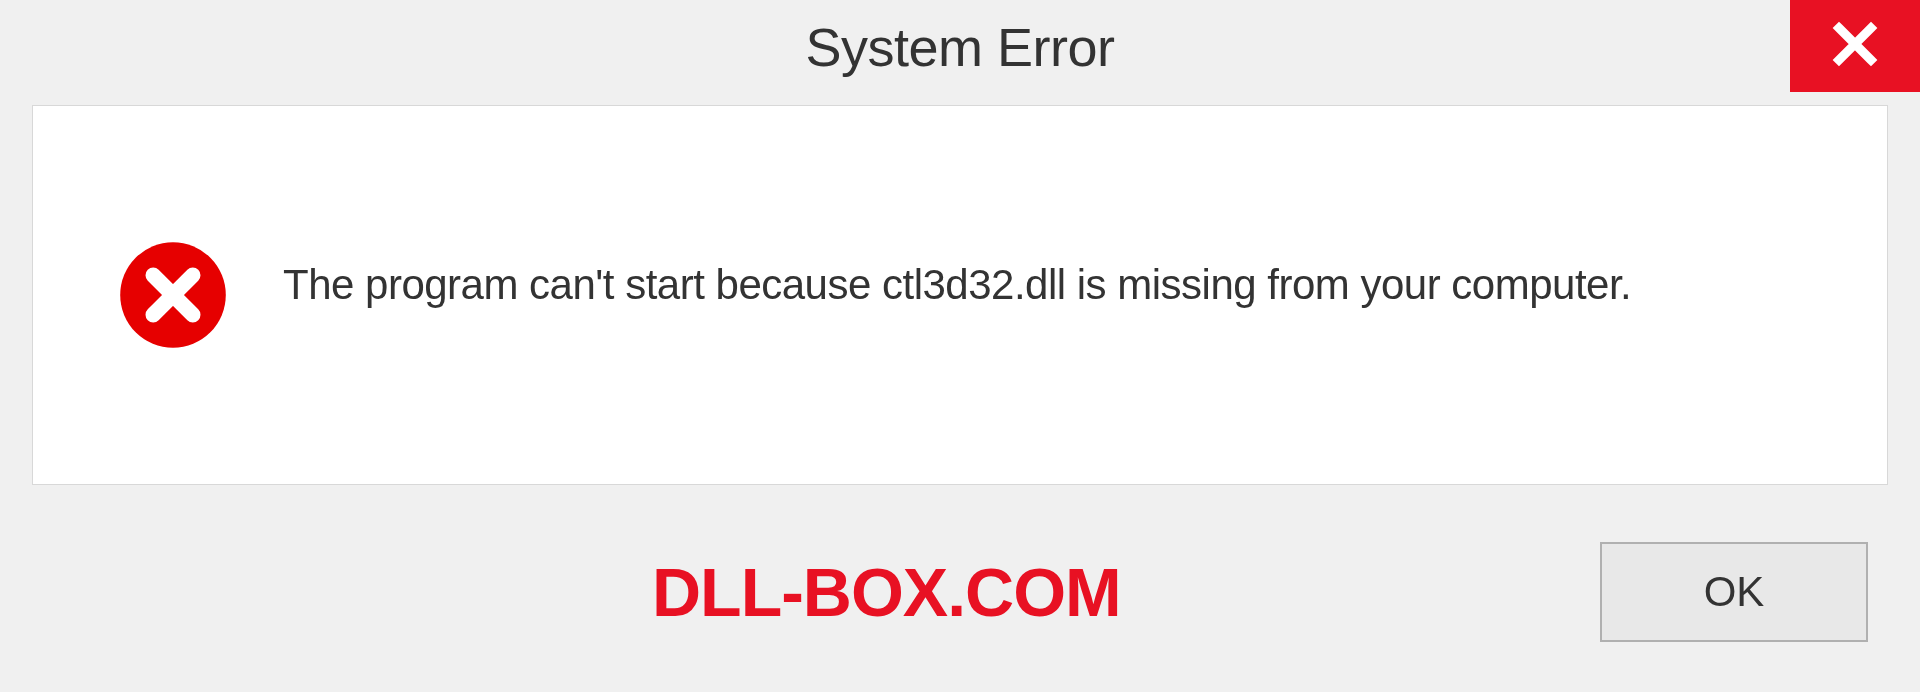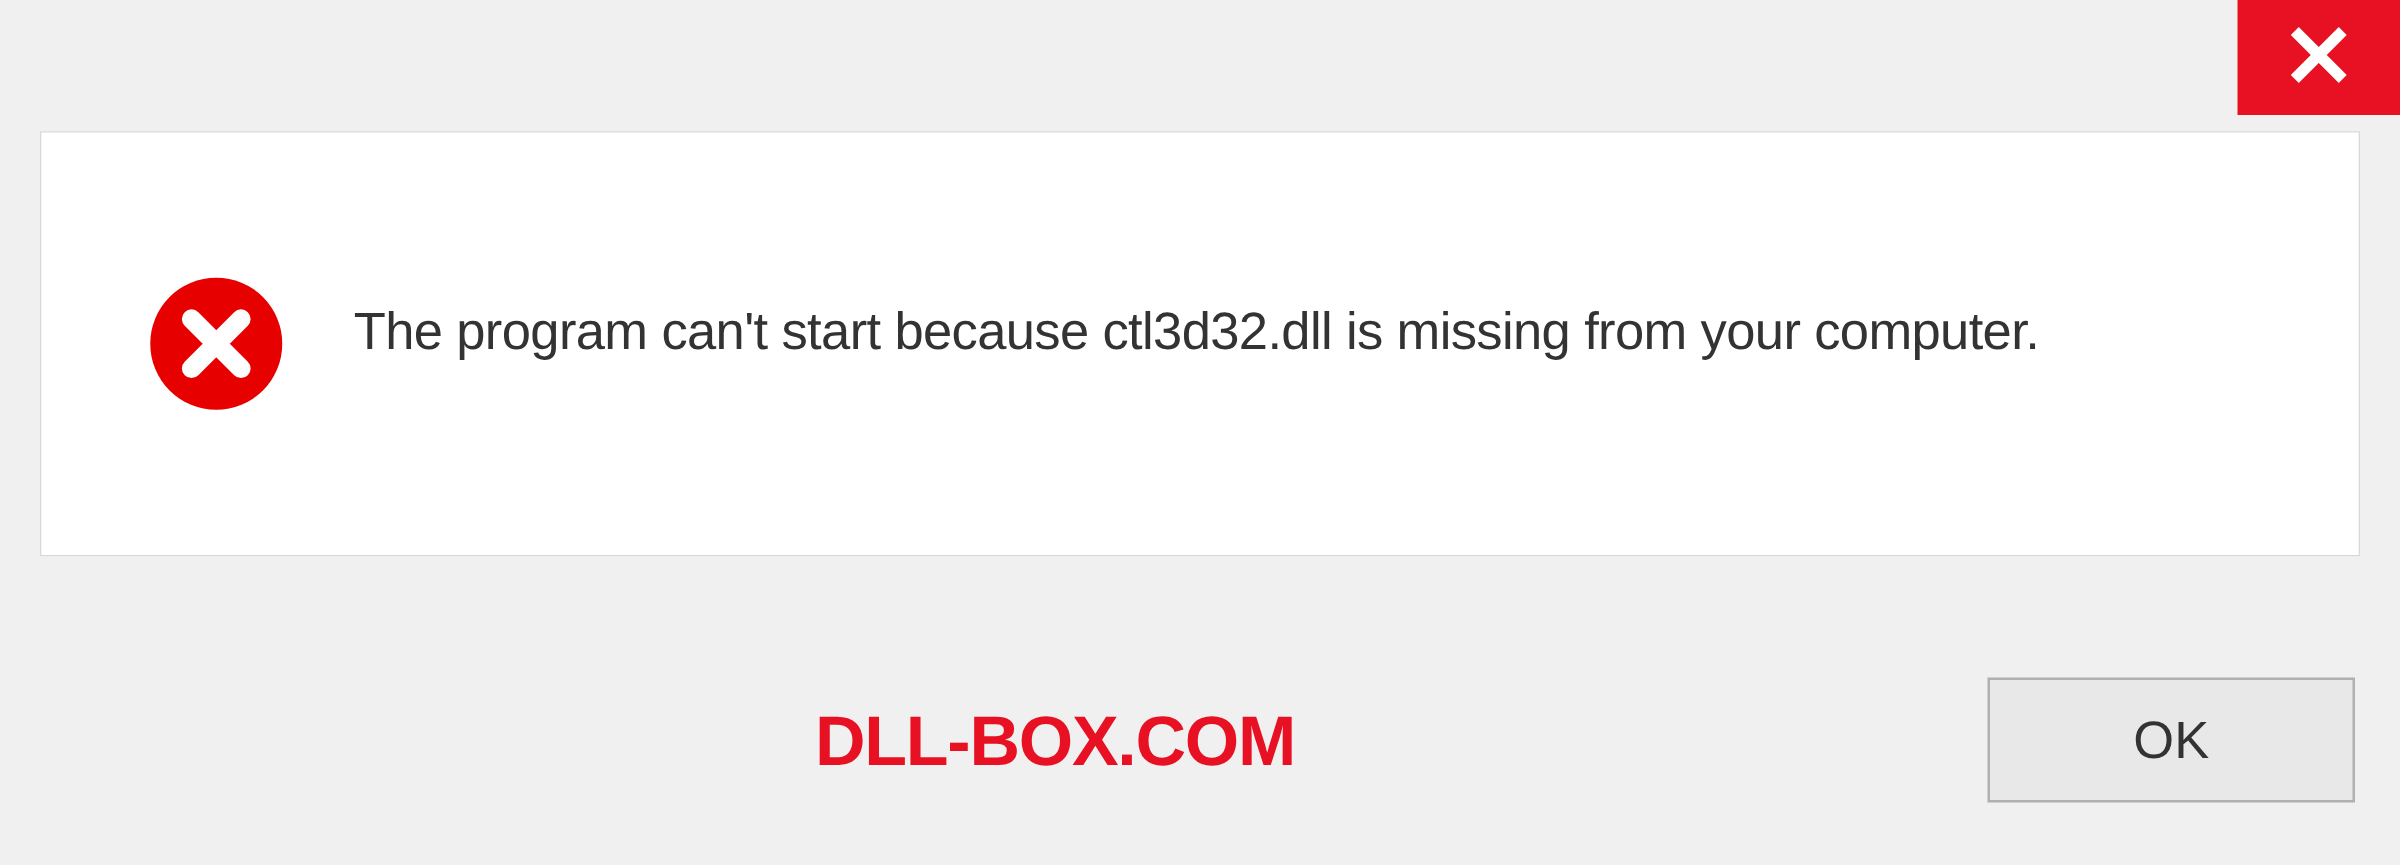--- a/index.html
+++ b/index.html
@@ -41,21 +41,21 @@
     }
     .close-button svg {
       width: 48px;
       height: 48px;
     }
     .content-panel {
       position: absolute;
       left: 32px;
       right: 32px;
       top: 105px;
-      height: 340px;
+      height: 380px;
       background: #ffffff;
       border: 1px solid #d8d8d8;
       display: flex;
       align-items: center;
       padding-left: 85px;
     }
     .error-icon {
       width: 110px;
       height: 110px;
       flex-shrink: 0;
@@ -74,44 +74,45 @@
       position: absolute;
       left: 32px;
       right: 32px;
       bottom: 30px;
       height: 140px;
       display: flex;
       align-items: center;
       justify-content: space-between;
     }
     .watermark {
-      font-size: 56px;
+      font-size: 68px;
       font-weight: 800;
       color: #e81123;
       letter-spacing: -1px;
       margin-left: 620px;
     }
     .ok-button {
-      width: 294px;
+      width: 268px;
       height: 100px;
       background: #e8e8e8;
       border: 2px solid #b0b0b0;
       display: flex;
       align-items: center;
       justify-content: center;
       font-size: 42px;
       color: #333;
       cursor: pointer;
-      margin-right: 4px;
+      margin-right: 20px;
     }
   </style>
 </head>
 <body>
 
 <div class="title-bar">
+  <span class="title-text">System Error</span>
   <div class="close-button">
     <span>
       <svg viewBox="0 0 24 24">
         <path d="M4 4 L20 20 M20 4 L4 20" stroke="#ffffff" stroke-width="4.5" stroke-linecap="square" fill="none"></path>
       </svg>
     </span>
   </div>
 </div>
 
 <div class="content-panel">

